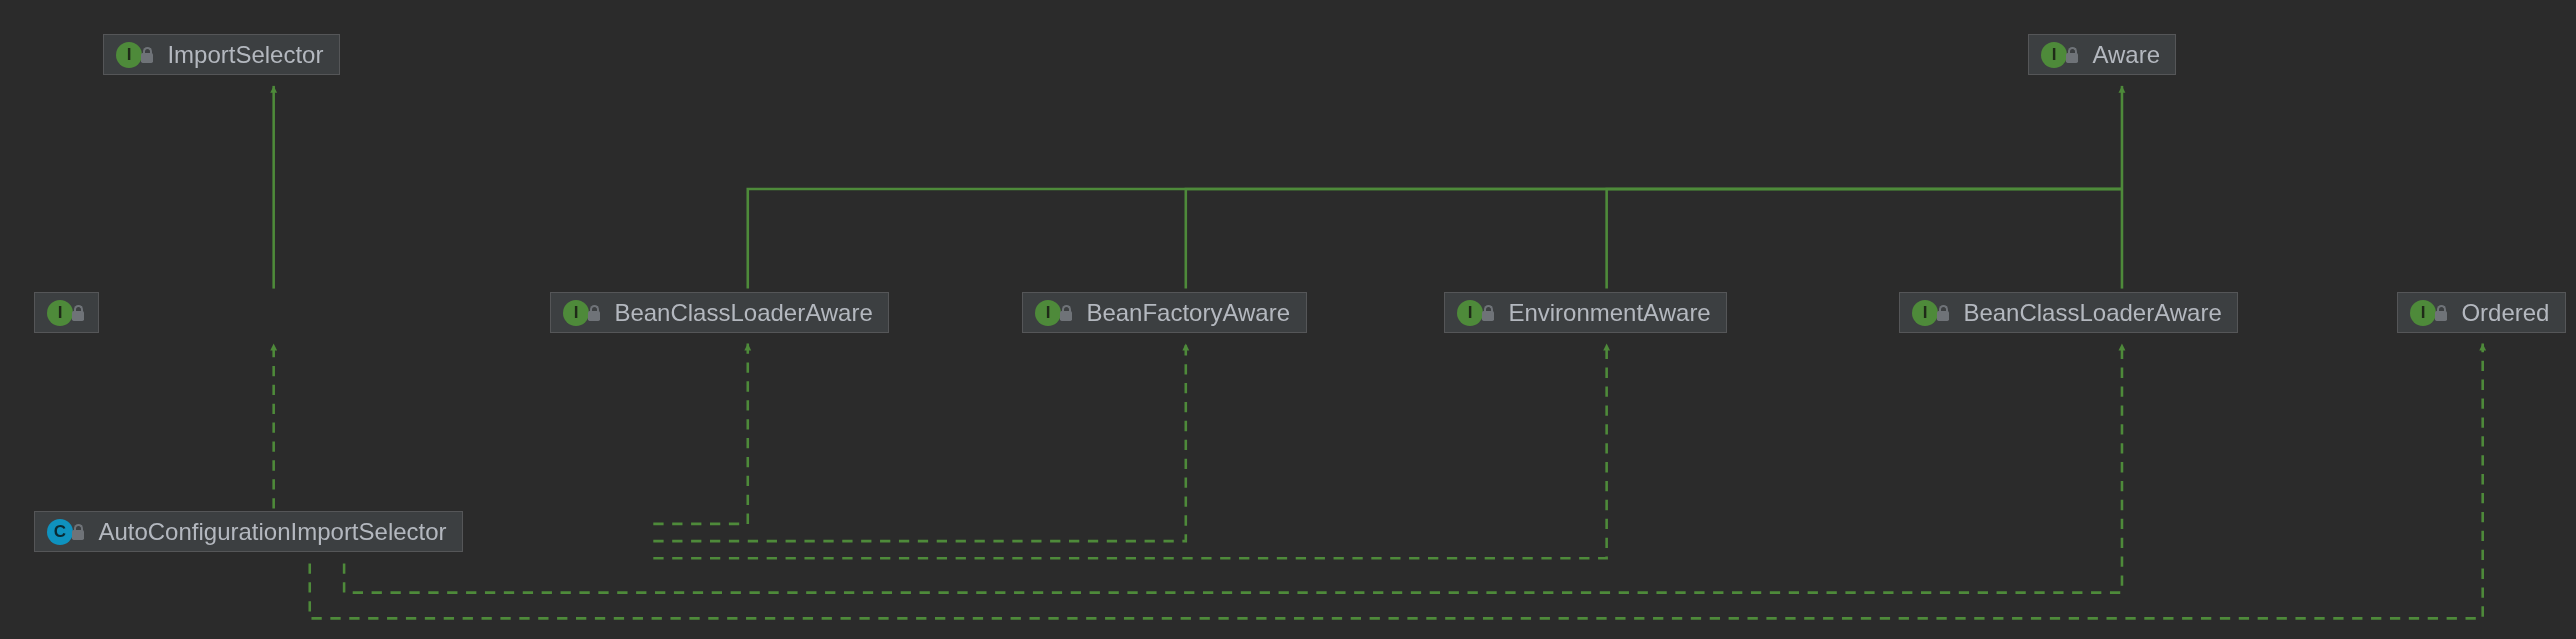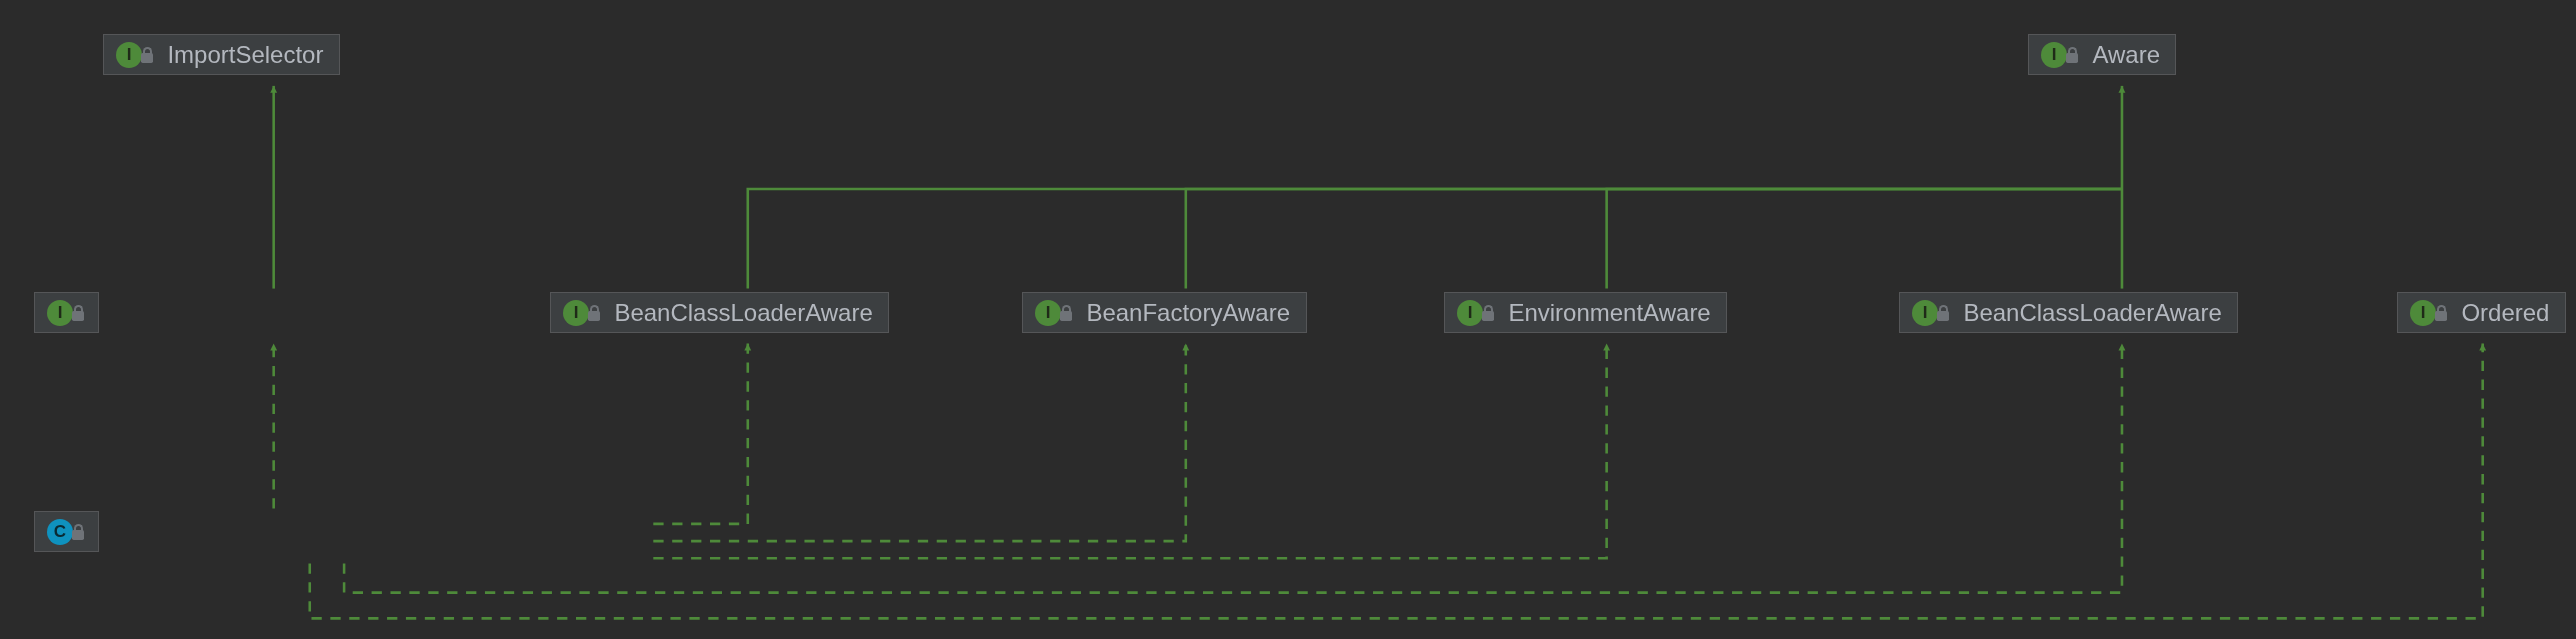--- a/index.html
+++ b/index.html
@@ -219,16 +219,17 @@
   </div>
 
   <div class="node" style="left:34px; top:511px;">
     <span class="icon-stack">
       <span class="icon-class">C</span>
       <span class="lock">
           <span class="shackle"></span>
           <span class="body"></span>
         </span>
     </span>
+    <span class="label">AutoConfigurationImportSelector</span>
   </div>
 
 </div>
 
 
 </body></html>

